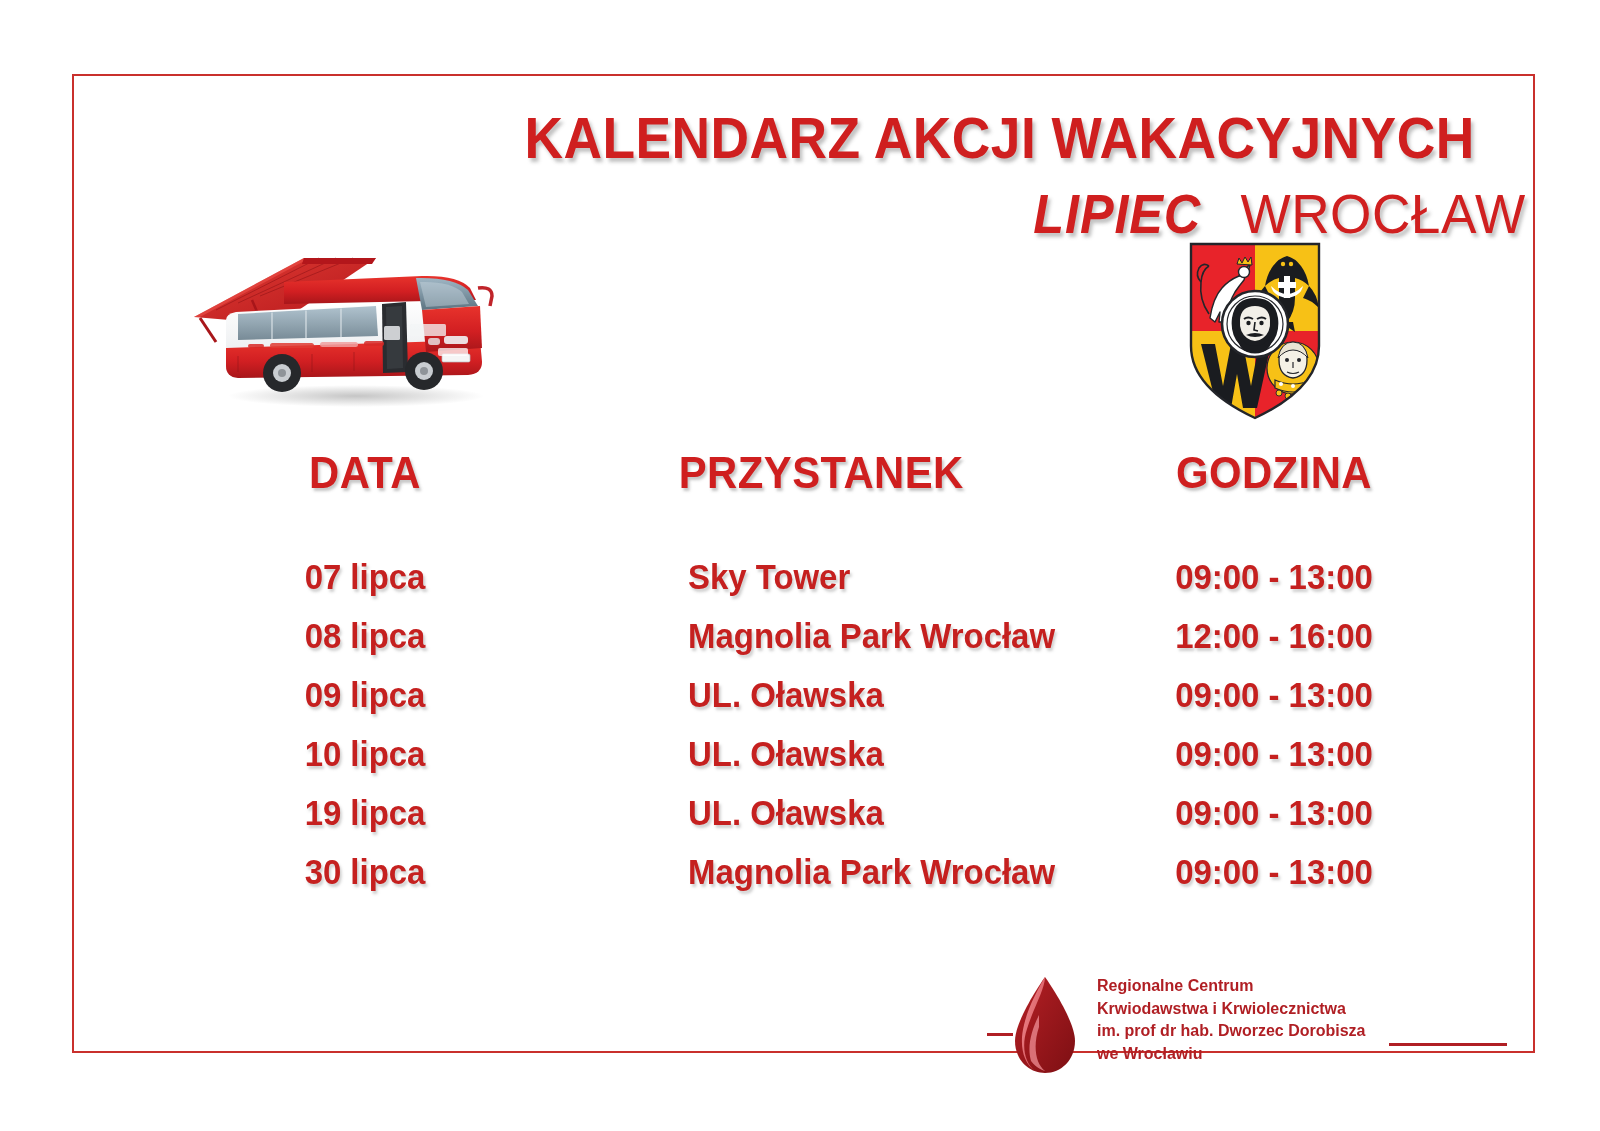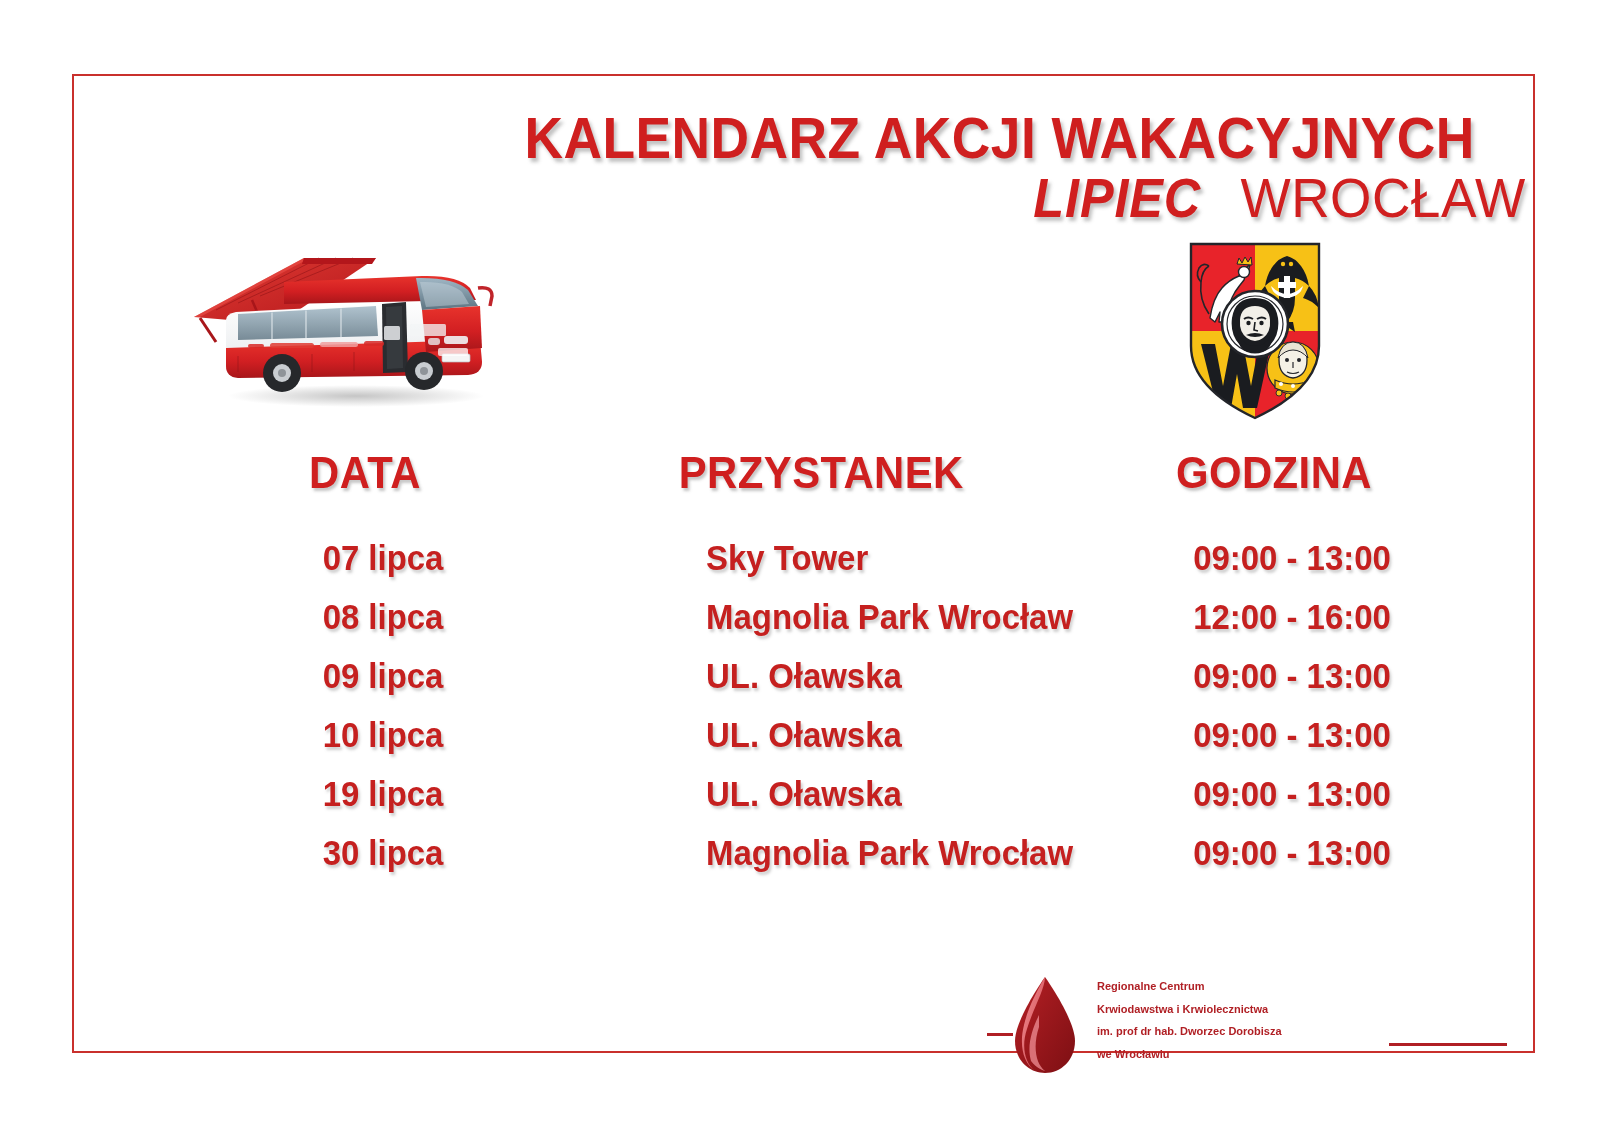--- a/index.html
+++ b/index.html
@@ -41,20 +41,21 @@
     font-weight: bold;
     font-size: 58px;
     letter-spacing: 0.5px;
     color: #cf1f1f;
     transform: scaleX(0.92);
     text-shadow: 3px 4px 4px rgba(120,120,120,0.45);
     line-height: 1.05;
     white-space: nowrap;
   }
   .title-sub {
+    margin-top: 16px;
     white-space: nowrap;
     line-height: 1.05;
   }
   .title-month {
     font-family: "Liberation Sans Narrow", "Liberation Sans", sans-serif;
     font-weight: bold;
     font-style: italic;
     font-size: 56px;
     color: #d01f1f;
     transform: scaleX(0.90);
@@ -110,21 +111,21 @@
     font-family: "Liberation Sans Narrow", "Liberation Sans", sans-serif;
     font-weight: bold;
     font-size: 44px;
     color: #cf1f1f;
     text-shadow: 2px 3px 3px rgba(120,120,120,0.42);
     transform: scaleX(0.95);
     letter-spacing: 0.5px;
   }
   .hdr.col-stop { left: 593px; }
 
-  .rows { position: absolute; left: 0; top: 462px; width: 100%; margin-left: 18px; }
+  .rows { position: absolute; left: 0; top: 481px; width: 100%; }
   .row {
     position: relative;
     height: 59px;
   }
   .cell {
     position: absolute;
     font-family: "Liberation Sans Narrow", "Liberation Sans", sans-serif;
     font-weight: bold;
     font-size: 35px;
     color: #c5201f;
@@ -159,21 +160,21 @@
     width: 26px;
     height: 3px;
     background: #b01f24;
   }
   .rckik-text {
     position: absolute;
     left: 88px;
     top: 4px;
     font-family: "Liberation Sans", sans-serif;
     font-weight: bold;
-    font-size: 11px;
+    font-size: 16px;
     line-height: 22.5px;
     color: #b01f24;
     white-space: nowrap;
   }
   .rckik-rule-right {
     position: absolute;
     left: 380px;
     top: 72px;
     width: 118px;
     height: 2.5px;

